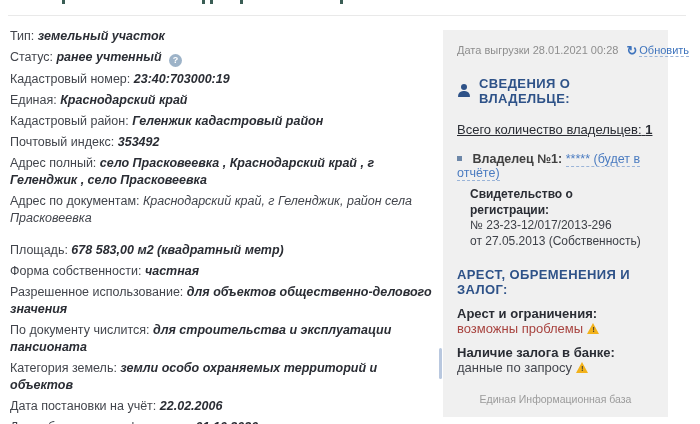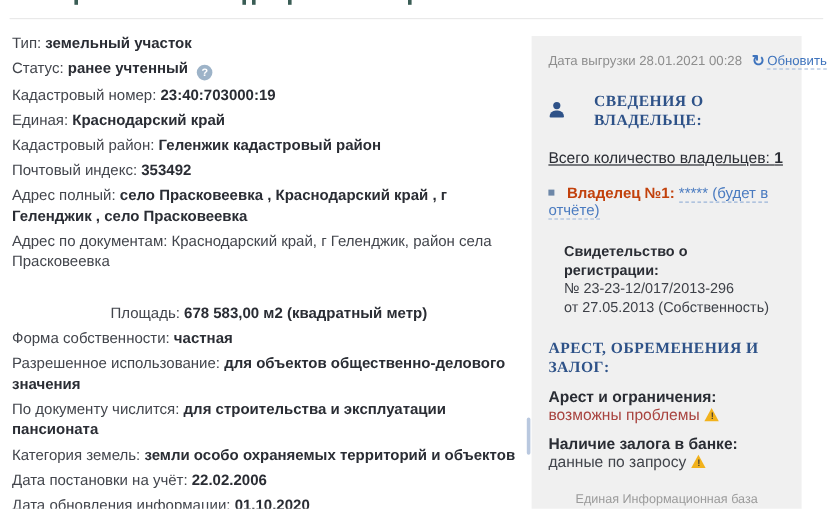--- a/index.html
+++ b/index.html
@@ -9,59 +9,59 @@
 
   
   .top-remnants { position:absolute; left:0; top:0; width:700px; height:5px; }
   .top-remnants i { position:absolute; top:0; width:3px; height:4px; background:#3a5d55; }
   .divider { position:absolute; left:8px; top:15px; width:678px; height:1px; background:#e9e9e9; }
 
   
   .left-col { position:absolute; left:10px; top:28px; width:428px;
     font-size:12.5px; line-height:17px; color:#3e4148; }
   .row { margin-bottom:4px; }
-  .row.gap { margin-top:26px;text-align:center; }
+  .row.gap { margin-top:15px; }
   .lbl { font-weight:400; color:#42454c; }
-  .val { font-weight:700; color:#2a2d34; }
+  .val { font-weight:700; color:#2a2d34;font-style:italic; }
   .val.normal { font-weight:400; color:#42454c; }
   .help-icon { display:inline-block; width:13px; height:13px; border-radius:50%;
     background:#9db3c8; color:#fff; font-size:9px; font-weight:700; text-align:center;
     line-height:13px; vertical-align:-2px; margin-left:4px; cursor:pointer; }
 
   
   .scroll-sliver { position:absolute; left:439px; top:348px; width:3px; height:31px;
     background:#b9c8df; border-radius:2px; }
 
   
   .sidebar { position:absolute; left:443px; top:30px; width:225px; }
   .panel { background:#f0f0f0; padding:13px 14px 12px 14px; }
   .export-row { font-size:11px; color:#8e8e8e; white-space:nowrap; }
   .refresh-icon { color:#3f74bd; font-size:13px; font-weight:700; margin:0 2px 0 8px;
     display:inline-block; vertical-align:-1px; cursor:pointer; }
   .refresh-link { color:#3f74bd; text-decoration:none; border-bottom:1px dashed #9ab4d8;
     cursor:pointer; }
 
-  .section-head { display:flex; align-items:center; gap:24px; margin-top:18px;
-    color:#2e5288; font-size:13px; font-weight:700; letter-spacing:.4px;font-family:Liberation Serif, serif; }
+  .section-head { display:flex; align-items:center; gap:8px; margin-top:18px;
+    color:#2e5288; font-size:13px; font-weight:700; letter-spacing:.4px; }
   .person-icon { position:relative; width:14px; height:14px; flex:0 0 14px; }
   .person-icon::before { content:''; position:absolute; top:0; left:4px; width:6px; height:6px;
     border-radius:50%; background:#2e5288; }
   .person-icon::after { content:''; position:absolute; bottom:1px; left:1px; width:12px; height:6px;
     border-radius:6px 6px 1px 1px; background:#2e5288; }
 
   .owners-total { margin-top:16px; font-size:13px; color:#2a2d34;text-decoration:underline; }
   .owners-total b { font-weight:700; }
 
   .owner-line { margin-top:15px; font-size:12.5px; }
   .bullet { display:inline-block; width:5px; height:5px; background:#6d87a8; margin-right:7px;
     vertical-align:2px; }
-  .owner-label { font-weight:700; color:#c2410c; }
+  .owner-label { font-weight:700; color:#404040; }
   .owner-link { color:#4a7bc0; text-decoration:none; border-bottom:1px dashed #9ab4d8; cursor:pointer; }
 
-  .reg-block { margin:20px 0 0 13px; font-size:12px; line-height:15.5px; color:#3e4148; }
+  .reg-block { margin:7px 0 0 13px; font-size:12px; line-height:15.5px; color:#3e4148; }
   .reg-title { font-weight:700; color:#2a2d34; }
 
   .arrest-head { margin-top:18px; }
   .kv-line { margin-top:9px; font-size:13px; }
   .kv-line .k { font-weight:700; color:#2a2d34; }
   .red { color:#a8433f; }
   .plain { color:#42454c; }
   .warn { position:relative; display:inline-block; width:13px; height:11px; margin-left:4px;
     vertical-align:-1px; }
   .warn::before { content:''; position:absolute; left:0; top:0; width:0; height:0;

